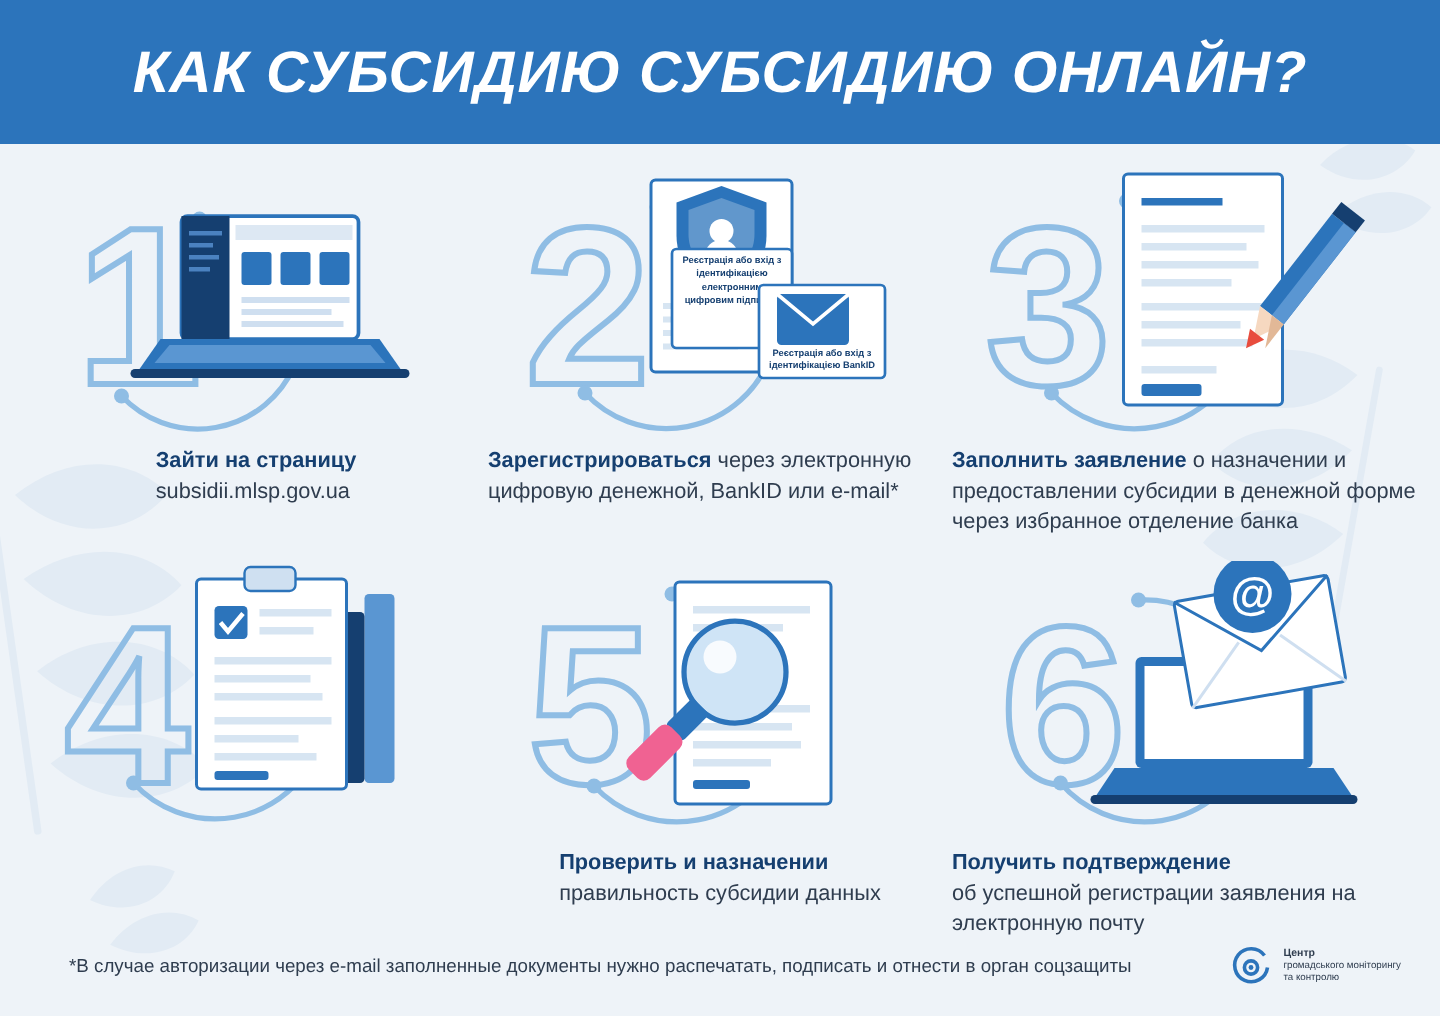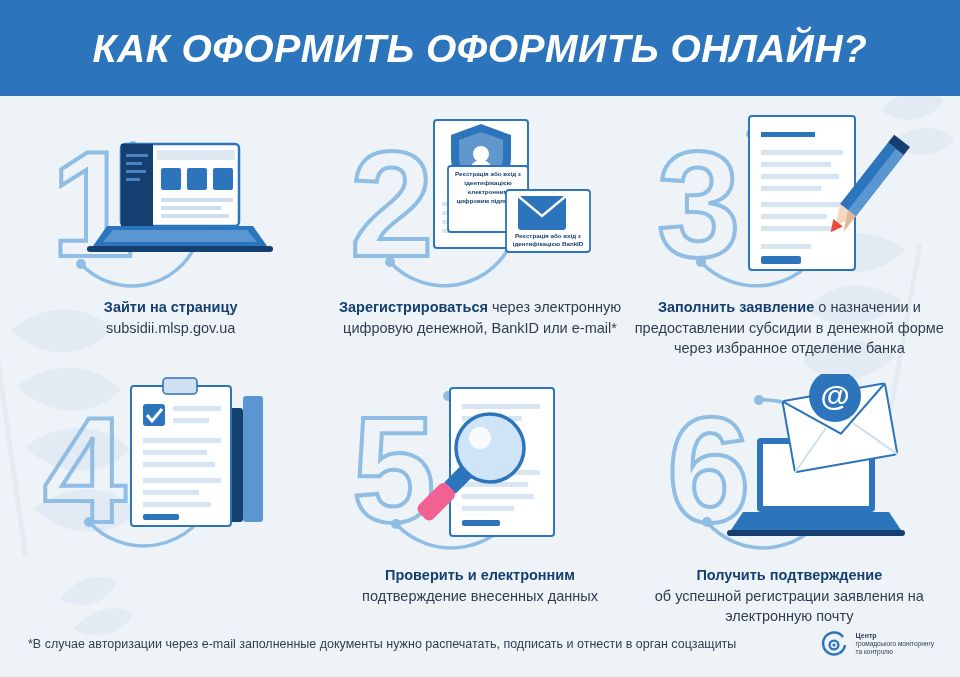--- a/index.html
+++ b/index.html
@@ -59,41 +59,41 @@
     align-items: center;
   }
   .art {
     position: relative;
     width: 300px;
     height: 185px;
   }
   .art svg { display: block; }
 
   .caption {
-    text-align: center;
+    text-align: left;
     color: #2f3d4f;
     font-size: 14.5px;
     line-height: 1.42;
     max-width: 310px;
     margin-top: 6px;
   }
   .caption b { color: #153f70; }
 
   
   .footer {
     position: absolute;
     left: 0;
     right: 0;
     bottom: 0;
     height: 66px;
     z-index: 4;
     display: flex;
     align-items: center;
     justify-content: space-between;
-    padding: 0 26px 0 28px;
+    padding: 0 26px 0 46px;
     box-sizing: border-box;
   }
   .footnote {
     font-size: 12.5px;
     color: #2f3d4f;
   }
   .logo {
     display: flex;
     align-items: center;
     gap: 7px;
@@ -136,21 +136,21 @@
 
       <g transform="translate(60,600) rotate(-30) scale(0.65)">
         <path d="M0 0 C36 -18 72 -9 90 18 C63 40 23 34 0 0 Z"></path>
         <path d="M-5 50 C32 34 70 45 86 74 C58 94 18 85 -5 50 Z"></path>
       </g>
     </g>
   </svg>
 </div>
 
 <div class="header">
-  <div class="header-title">КАК ОФОРМИТЬ ОФОРМИТЬ ОНЛАЙН?</div>
+  <div class="header-title">КАК СУБСИДИЮ СУБСИДИЮ ОНЛАЙН?</div>
 </div>
 
 <div class="steps">
 
   <div class="step">
     <div class="art">
       <svg width="300" height="185" viewBox="0 0 300 185" xmlns="http://www.w3.org/2000/svg">
 
         <text x="30" y="150" font-family="Liberation Sans, sans-serif" font-size="150" font-weight="bold" fill="none" stroke="#8fbde4" stroke-width="4">1</text>
 
@@ -324,22 +324,22 @@
         <circle cx="160" cy="74" r="34" fill="#cfe4f6" stroke="#2c74bb" stroke-width="3.5"></circle>
         <circle cx="150" cy="64" r="11" fill="#ffffff" opacity="0.85"></circle>
 
         <g transform="rotate(45 160 74)">
           <rect x="152" y="106" width="16" height="26" rx="3" fill="#2c74bb"></rect>
           <rect x="150" y="130" width="20" height="40" rx="6" fill="#f06292"></rect>
         </g>
       </svg>
     </div>
     <div class="caption">
-      <b>Проверить и електронним</b><br>
-      <span>подтверждение внесенных данных</span>
+      <b>Проверить и назначении</b><br>
+      <span>правильность субсидии данных</span>
     </div>
   </div>
 
   <div class="step">
     <div class="art">
       <svg width="300" height="185" viewBox="0 0 300 185" xmlns="http://www.w3.org/2000/svg">
         <text x="28" y="148" font-family="Liberation Sans, sans-serif" font-size="150" font-weight="bold" fill="none" stroke="#8fbde4" stroke-width="4">6</text>
         <path d="M120 26 a74 74 0 1 1 -52 122" fill="none" stroke="#8fbde4" stroke-width="3.5"></path>
         <circle cx="120" cy="26" r="5" fill="#8fbde4"></circle>
         <circle cx="68" cy="148" r="5" fill="#8fbde4"></circle>

